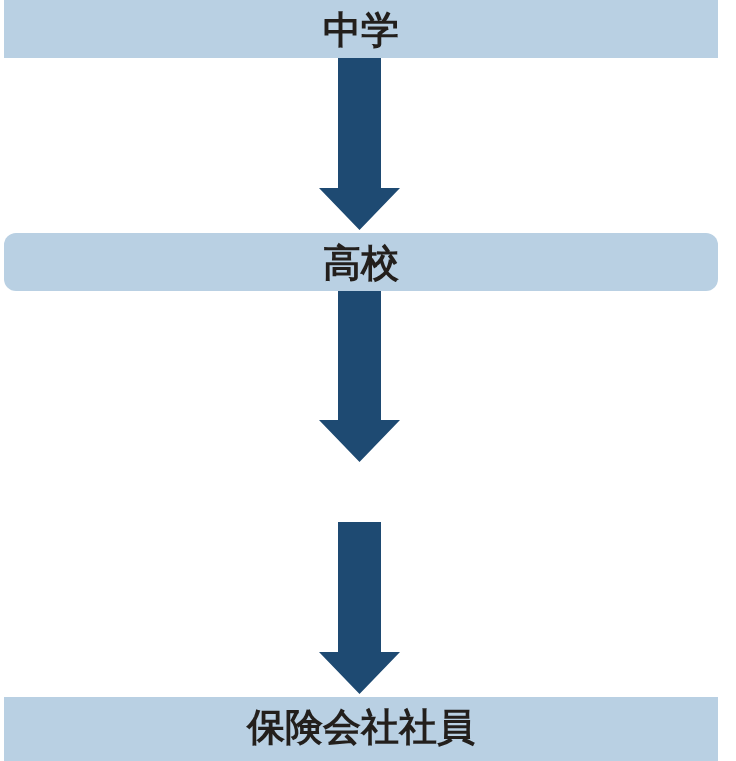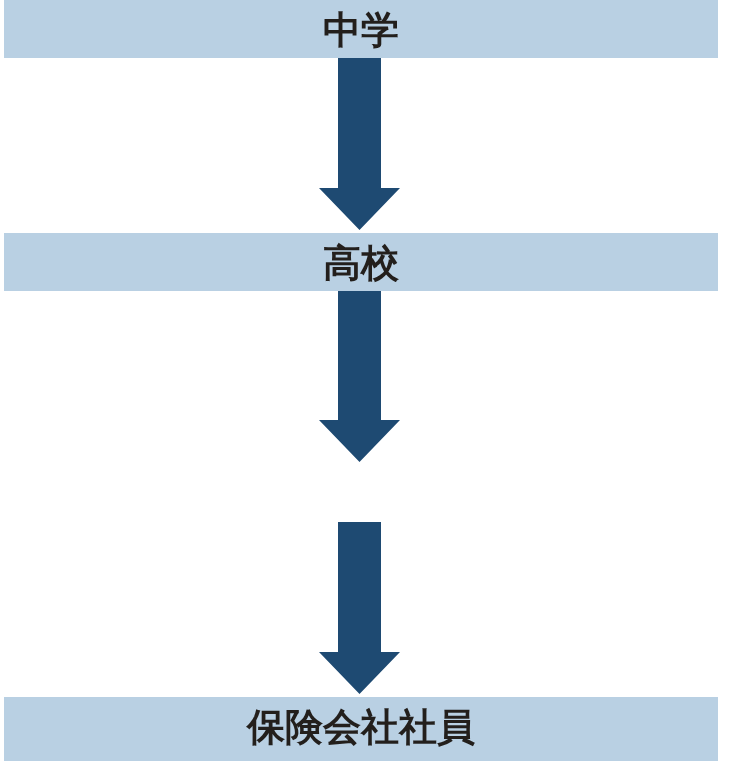--- a/index.html
+++ b/index.html
@@ -40,21 +40,21 @@
     line-height: 1;
     letter-spacing: 0px;
     color: #231f1c;
     white-space: nowrap;
     text-align: center;
     
     transform: translateY(1px);
   }
 
   .node-1 { top: 0px;   height: 58px; }
-  .node-2 { top: 233px; height: 58px; }
+  .node-2 { top: 233px; height: 58px; border-radius: 12px; }
   .node-3 { top: 465px; height: 57px; }
   .node-4 { top: 697px; height: 64px; }
   .node-4 .node-label { transform: translateY(-2px); }
 
   .arrow {
     position: absolute;
     left: 315px;
     width: 81px;
   }
   .arrow svg { display: block; width: 81px; height: 100%; }

